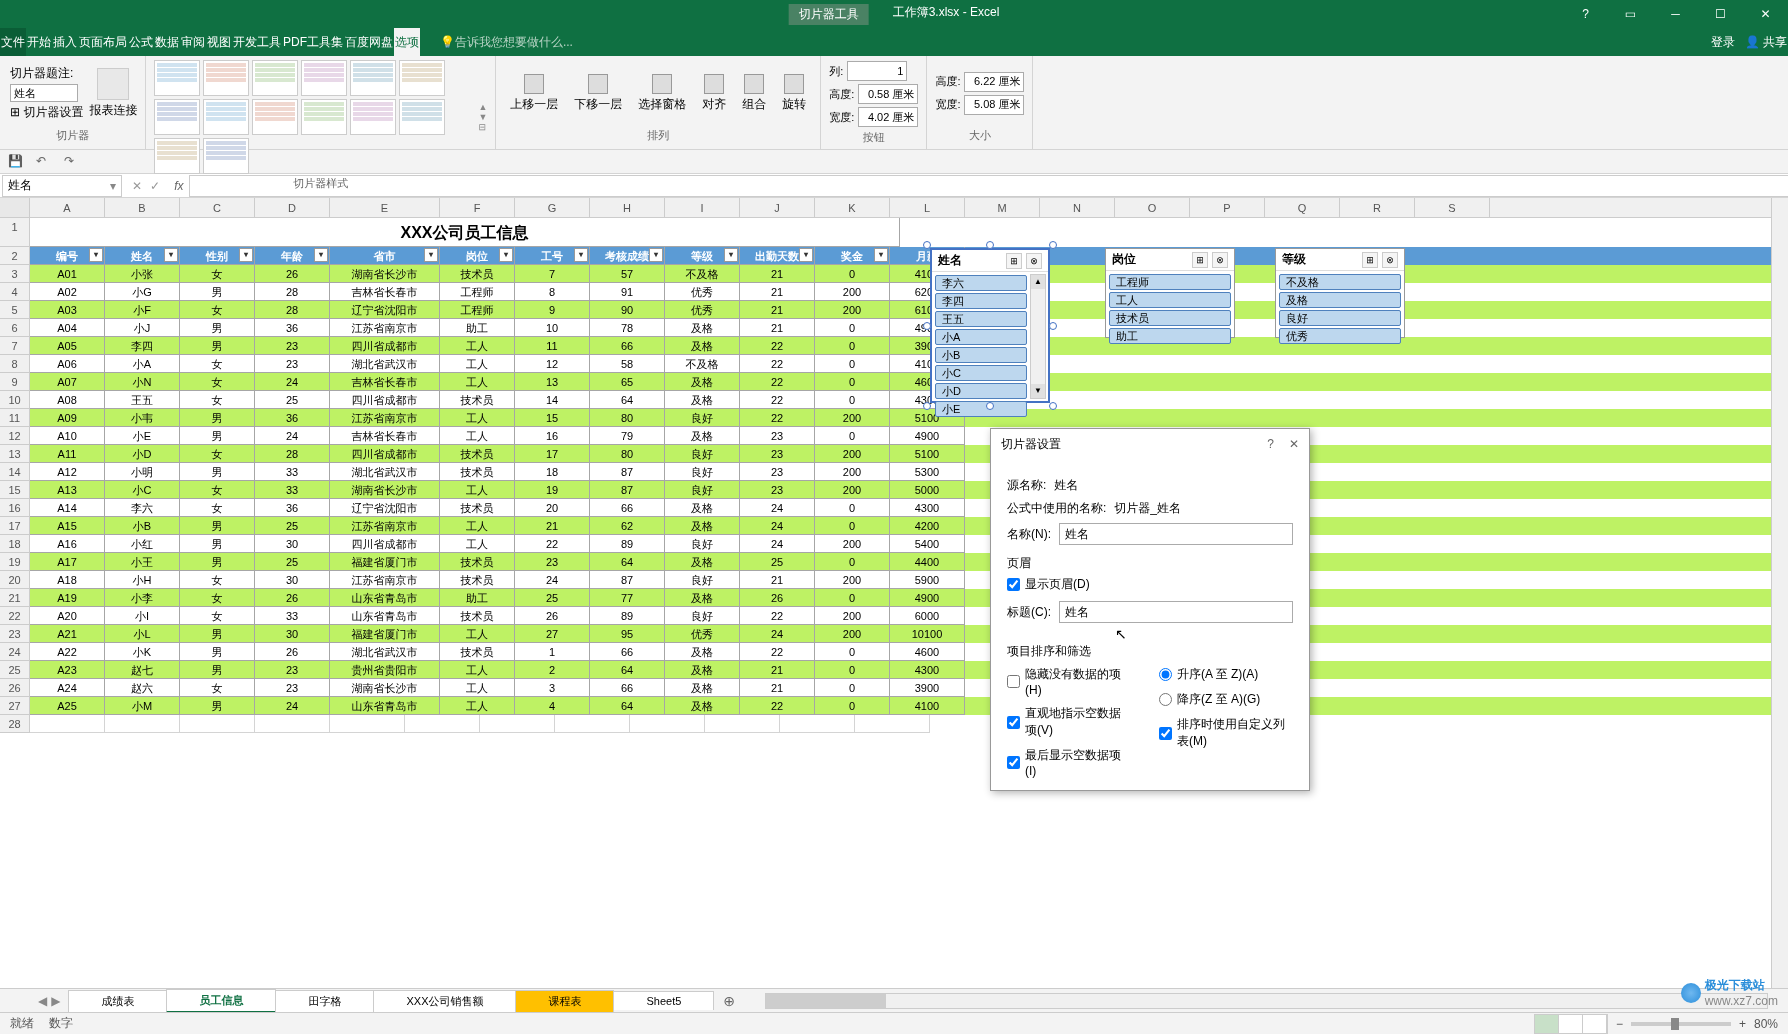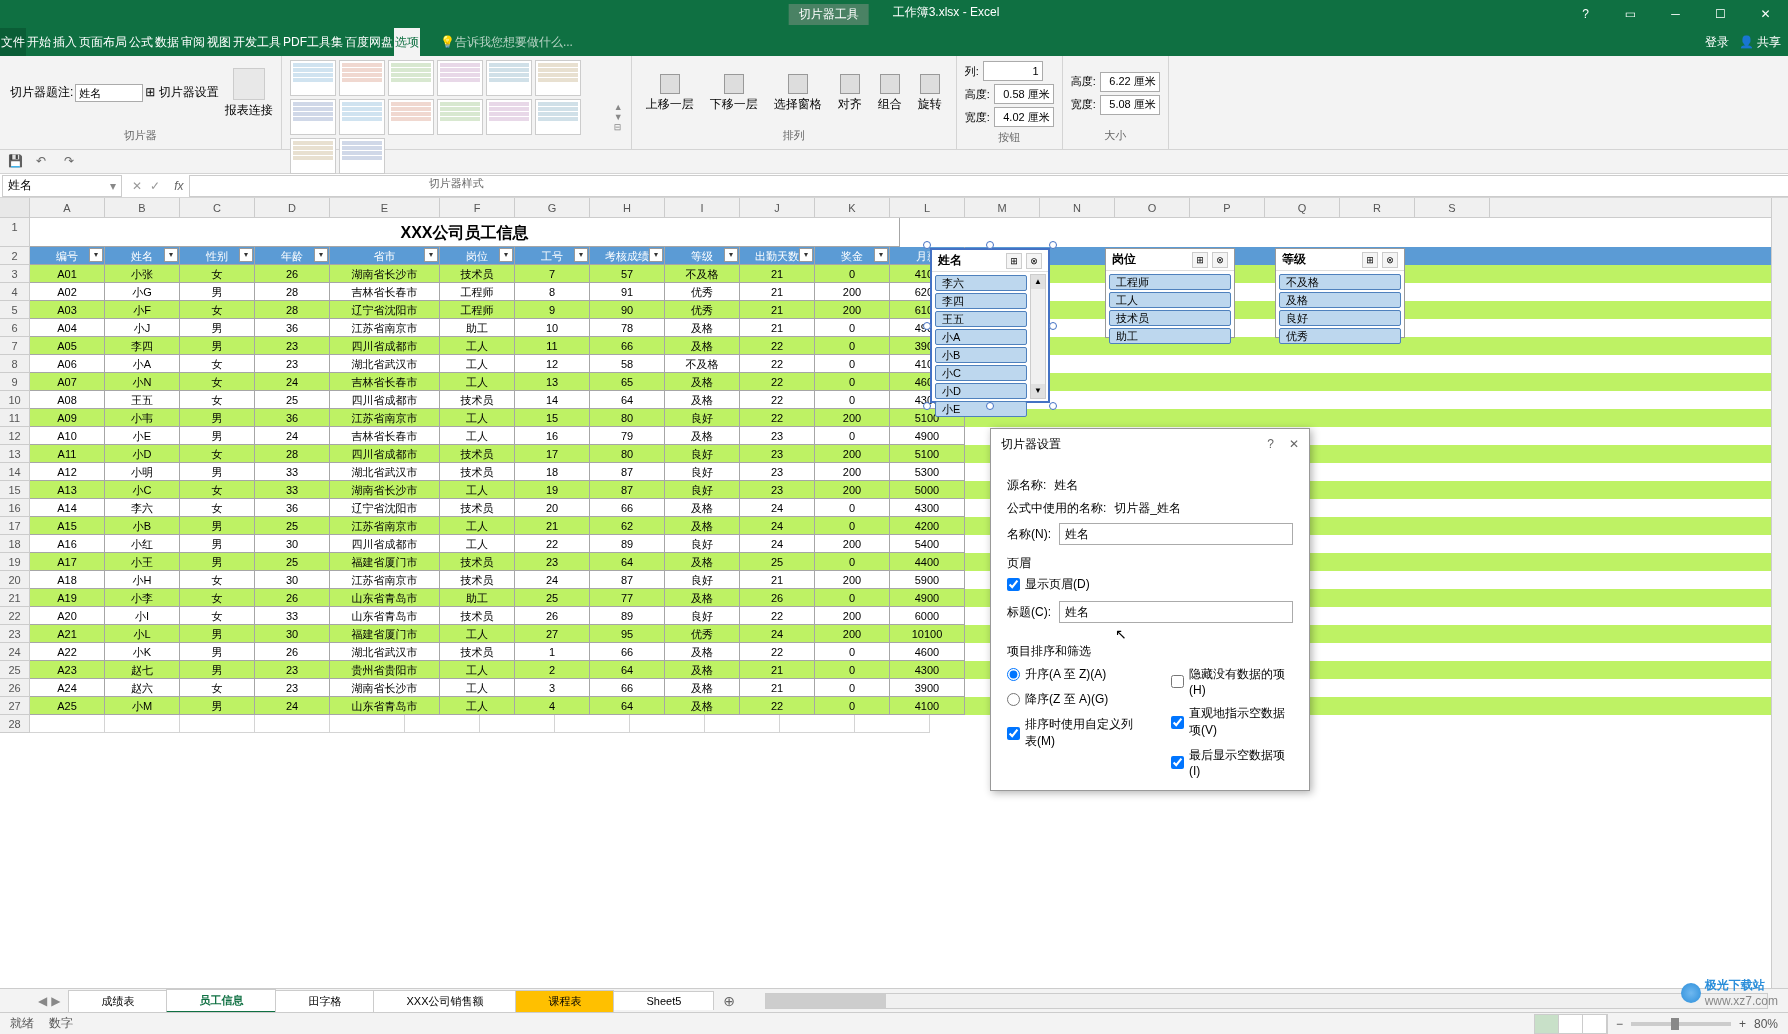--- a/index.html
+++ b/index.html
@@ -7,26 +7,26 @@
 .titlebar{height:28px;background:#0f7042;display:flex;align-items:center;color:#fff;position:relative}
 .titlebar-center{position:absolute;left:50%;transform:translateX(-50%);display:flex;gap:24px}
 .titlebar-right{position:absolute;right:0;display:flex}
 .win-btn{width:45px;height:28px;display:flex;align-items:center;justify-content:center;color:#fff}
 .tab-tool{background:#4a8264;padding:2px 10px}
 .menubar{height:28px;background:#0f7042;display:flex;align-items:center;color:#fff}
 .menu-item{padding:0 1px;height:28px;display:flex;align-items:center;font-size:12px}
 .menu-item.file{background:#0a5d36}
 .menu-item.active{background:#f3f3f3;color:#0f7042}
 .tell-me{color:#b8d4c5;margin-left:20px;display:flex;align-items:center}
-.login-share{position:absolute;right:7px;display:flex;gap:10px;color:#fff}
+.login-share{position:absolute;right:1px;display:flex;gap:10px;color:#fff}
 .ribbon{height:94px;background:#f3f3f3;border-bottom:1px solid #d4d4d4;display:flex}
 .ribbon-group{border-right:1px solid #d4d4d4;padding:4px 8px;display:flex;flex-direction:column;justify-content:space-between;align-items:center}
 .ribbon-label{font-size:11px;color:#666;padding:2px 0}
 .ribbon-content{flex:1;display:flex;align-items:center;gap:4px}
-.slicer-caption{display:flex;flex-direction:row;gap:2px;padding:2px}
+.slicer-caption{display:flex;flex-direction:column;gap:2px;padding:2px}
 .slicer-input{width:68px;height:18px;border:1px solid #ababab;padding:1px 3px;font-size:11px}
 .report-conn{display:flex;flex-direction:column;align-items:center;gap:2px}
 .report-icon{width:32px;height:32px;background:#e8e8e8;border:1px solid #ccc}
 .style-gallery{display:flex;gap:3px;flex-wrap:wrap;width:320px}
 .style-thumb{width:46px;height:36px;border:1px solid #ccc;background:#fff;display:flex;flex-direction:column;gap:1px;padding:2px}
 .style-thumb .sline{height:4px;background:#d0e3f0}
 .style-thumb.s2 .sline{background:#f0d8d0}
 .style-thumb.s3 .sline{background:#d8e8d0}
 .style-thumb.s4 .sline{background:#e8d8e8}
 .style-thumb.s5 .sline{background:#d0e0e8}
@@ -56,21 +56,21 @@
 .row-h.tall{height:29px}
 .grid{flex:1;position:relative}
 .title-row{height:29px;display:flex}
 .title-cell{width:870px;text-align:center;font-size:16px;font-weight:bold;line-height:29px;border:1px solid #a6a6a6;border-top:none;border-left:none}
 .header-row{height:18px;display:flex;background:#5b9bd5}
 .data-row{height:18px;display:flex}
 .data-row.odd{background:#bef264}
 .data-row.even{background:#fff}
 .cell{width:75px;border-right:1px solid #a6a6a6;border-bottom:1px solid #a6a6a6;text-align:center;font-size:11px;line-height:18px;overflow:hidden;white-space:nowrap;position:relative}
 .cell.wide{width:110px}
-.hcell{color:#fff;font-weight:normal}
+.hcell{color:#fff;font-weight:bold}
 .filter-btn{position:absolute;right:1px;top:1px;width:14px;height:14px;background:#fff;border:1px solid #999;font-size:8px;line-height:12px;color:#333}
 .empty-cell{width:75px;border-right:1px solid #d4d4d4;border-bottom:1px solid #d4d4d4}
 .slicer{position:absolute;background:#fff;border:1px solid #999}
 .slicer.selected{border:2px solid #4472c4}
 .slicer-handles{position:absolute;inset:-5px;pointer-events:none}
 .handle{position:absolute;width:8px;height:8px;background:#fff;border:1px solid #4472c4;border-radius:50%}
 .handle.tl{top:-4px;left:-4px}.handle.tr{top:-4px;right:-4px}
 .handle.bl{bottom:-4px;left:-4px}.handle.br{bottom:-4px;right:-4px}
 .handle.tm{top:-4px;left:50%;margin-left:-4px}.handle.bm{bottom:-4px;left:50%;margin-left:-4px}
 .handle.lm{left:-4px;top:50%;margin-top:-4px}.handle.rm{right:-4px;top:50%;margin-top:-4px}
@@ -892,47 +892,47 @@
             <span>显示页眉(D)</span>
           </label>
         <div class="dlg-row" style="margin-top:8px">
             <span>标题(C):</span>
             <input class="dlg-input" value="姓名" style="">
           </div>
       </div>
       <div class="dlg-section">项目排序和筛选</div>
       <div class="dlg-cols">
         <div class="dlg-col">
+          <label class="chk">
+              <input type="checkbox" style="">
+              <span>隐藏没有数据的项(H)</span>
+            </label>
+          <label class="chk">
+              <input type="checkbox" checked="" style="">
+              <span>直观地指示空数据项(V)</span>
+            </label>
+          <label class="chk">
+              <input type="checkbox" checked="" style="">
+              <span>最后显示空数据项(I)</span>
+            </label>
+        </div>
+        <div class="dlg-col">
           <label class="rad">
               <input type="radio" name="sort" checked="" style="">
               <span>升序(A 至 Z)(A)</span>
             </label>
           <label class="rad">
               <input type="radio" name="sort" style="">
               <span>降序(Z 至 A)(G)</span>
             </label>
           <label class="chk">
               <input type="checkbox" checked="" style="">
               <span>排序时使用自定义列表(M)</span>
             </label>
         </div>
-        <div class="dlg-col">
-          <label class="chk">
-              <input type="checkbox" style="">
-              <span>隐藏没有数据的项(H)</span>
-            </label>
-          <label class="chk">
-              <input type="checkbox" checked="" style="">
-              <span>直观地指示空数据项(V)</span>
-            </label>
-          <label class="chk">
-              <input type="checkbox" checked="" style="">
-              <span>最后显示空数据项(I)</span>
-            </label>
-        </div>
       </div>
     </div>
   </div>
 
   <svg class="arrow" style="left:1090px;top:360px;width:80px;height:70px">
       <line class="arrow-line" x1="70" y1="5" x2="15" y2="60"></line>
       <polygon class="arrow-head" points="15,60 25,48 30,57"></polygon>
     </svg>
   <svg class="arrow" style="left:1220px;top:420px;width:70px;height:70px">
       <line class="arrow-line" x1="60" y1="5" x2="10" y2="60"></line>

